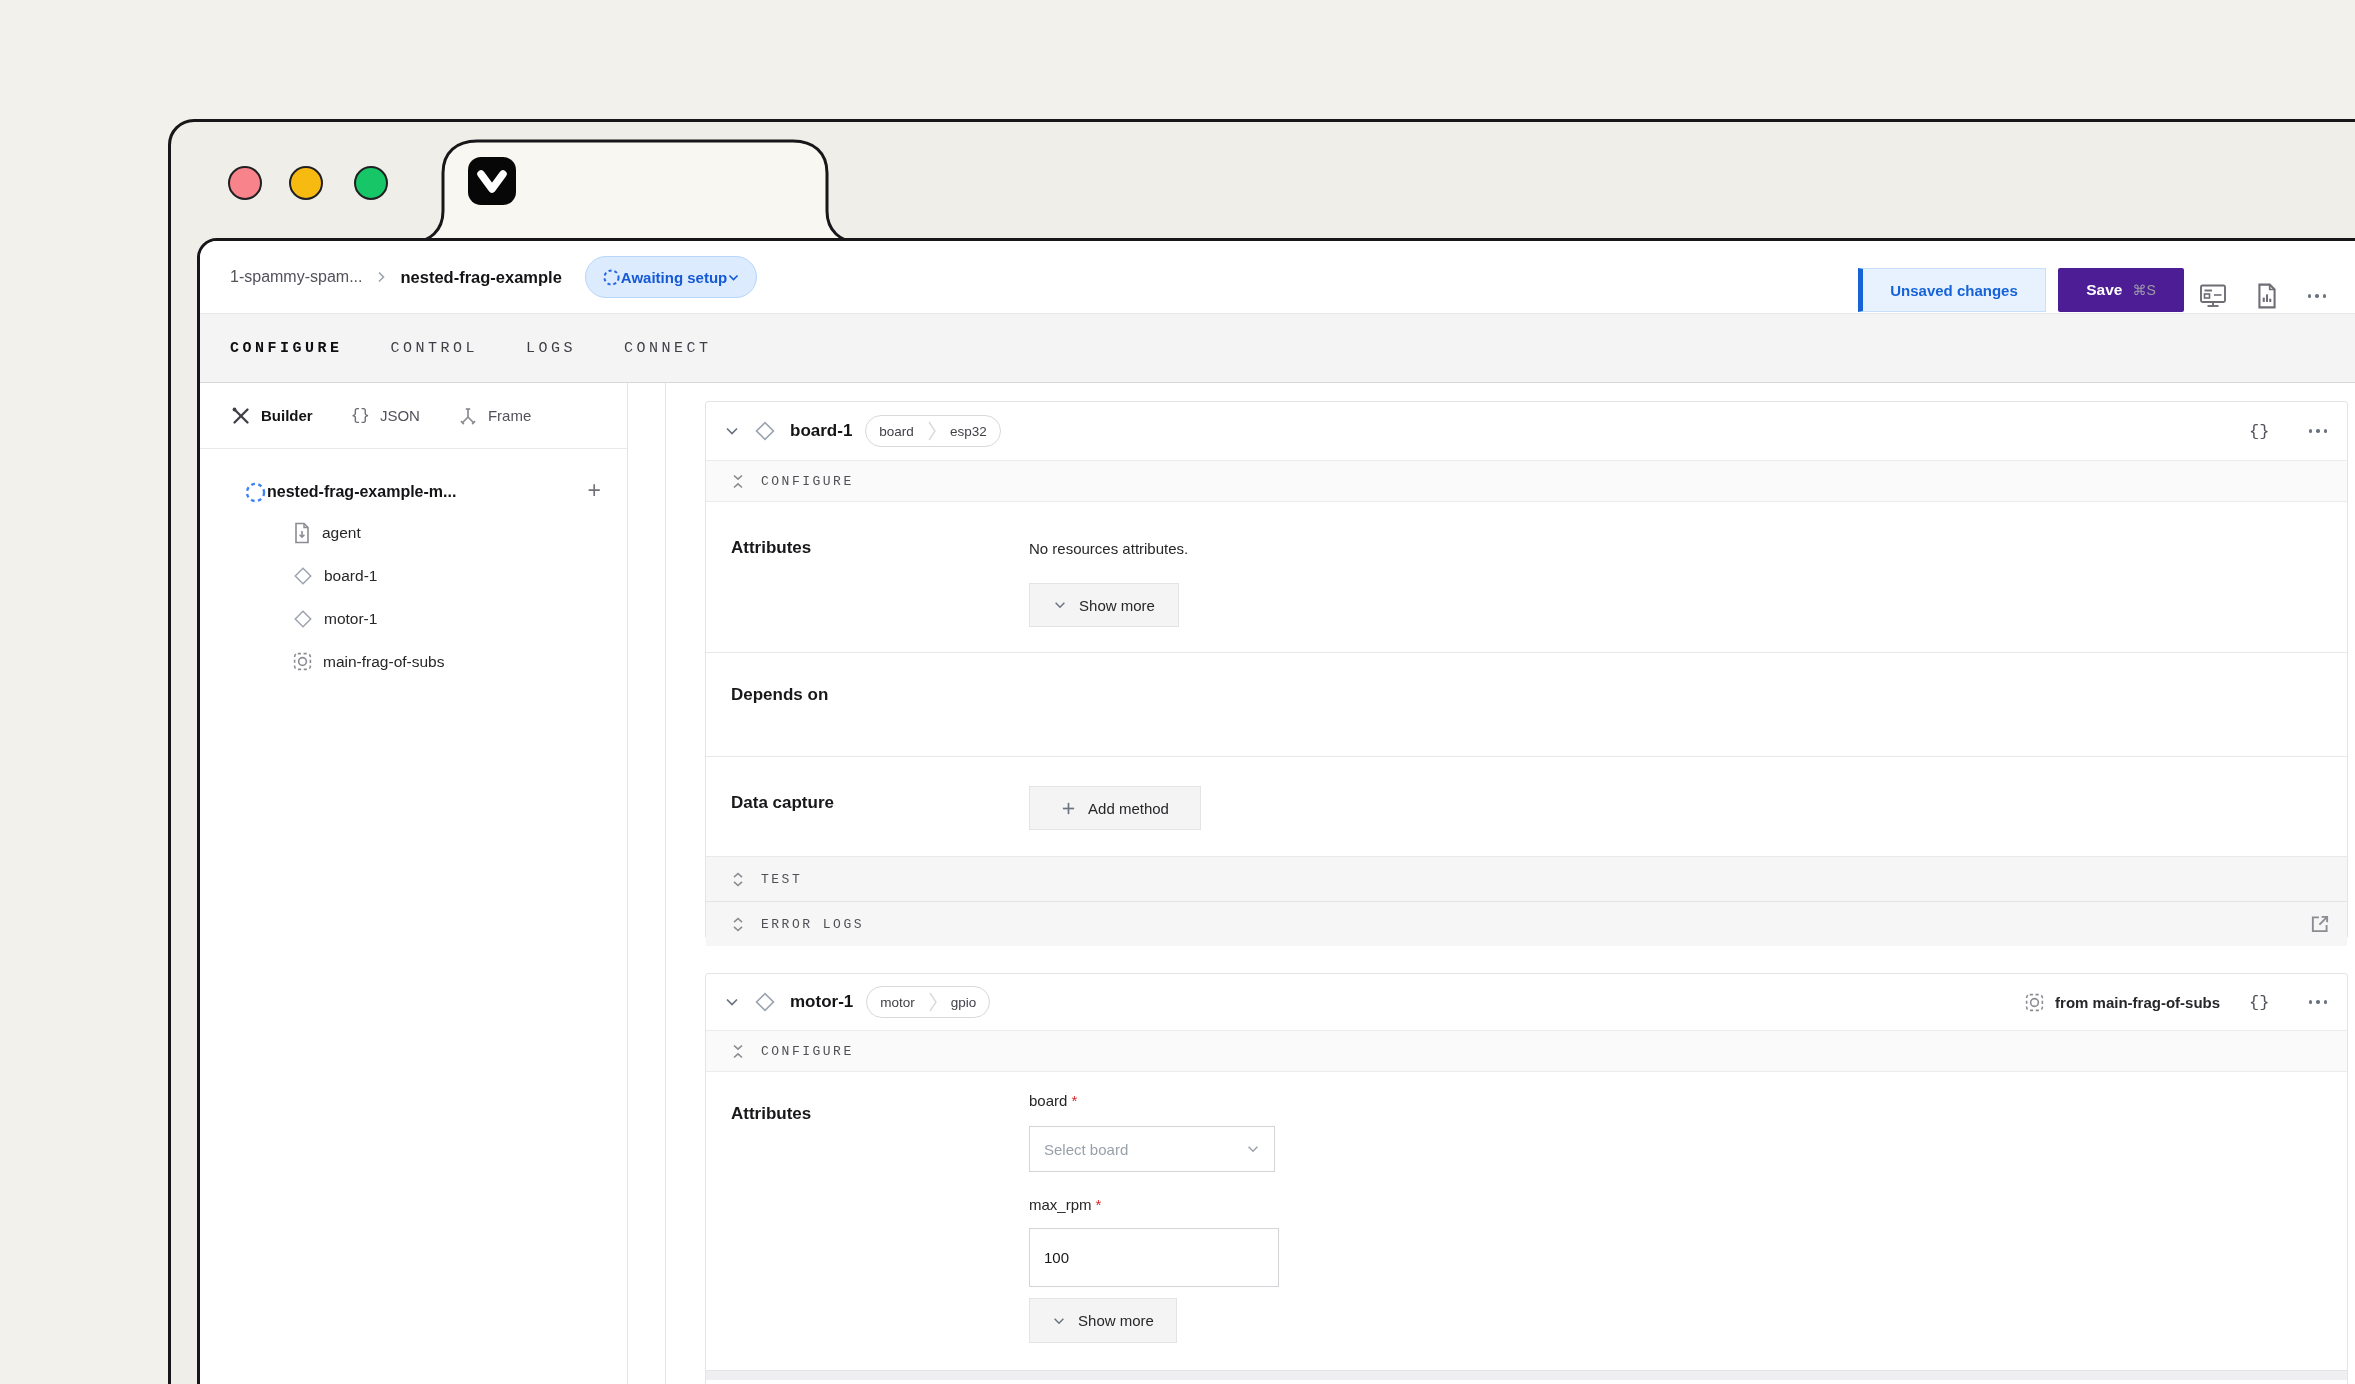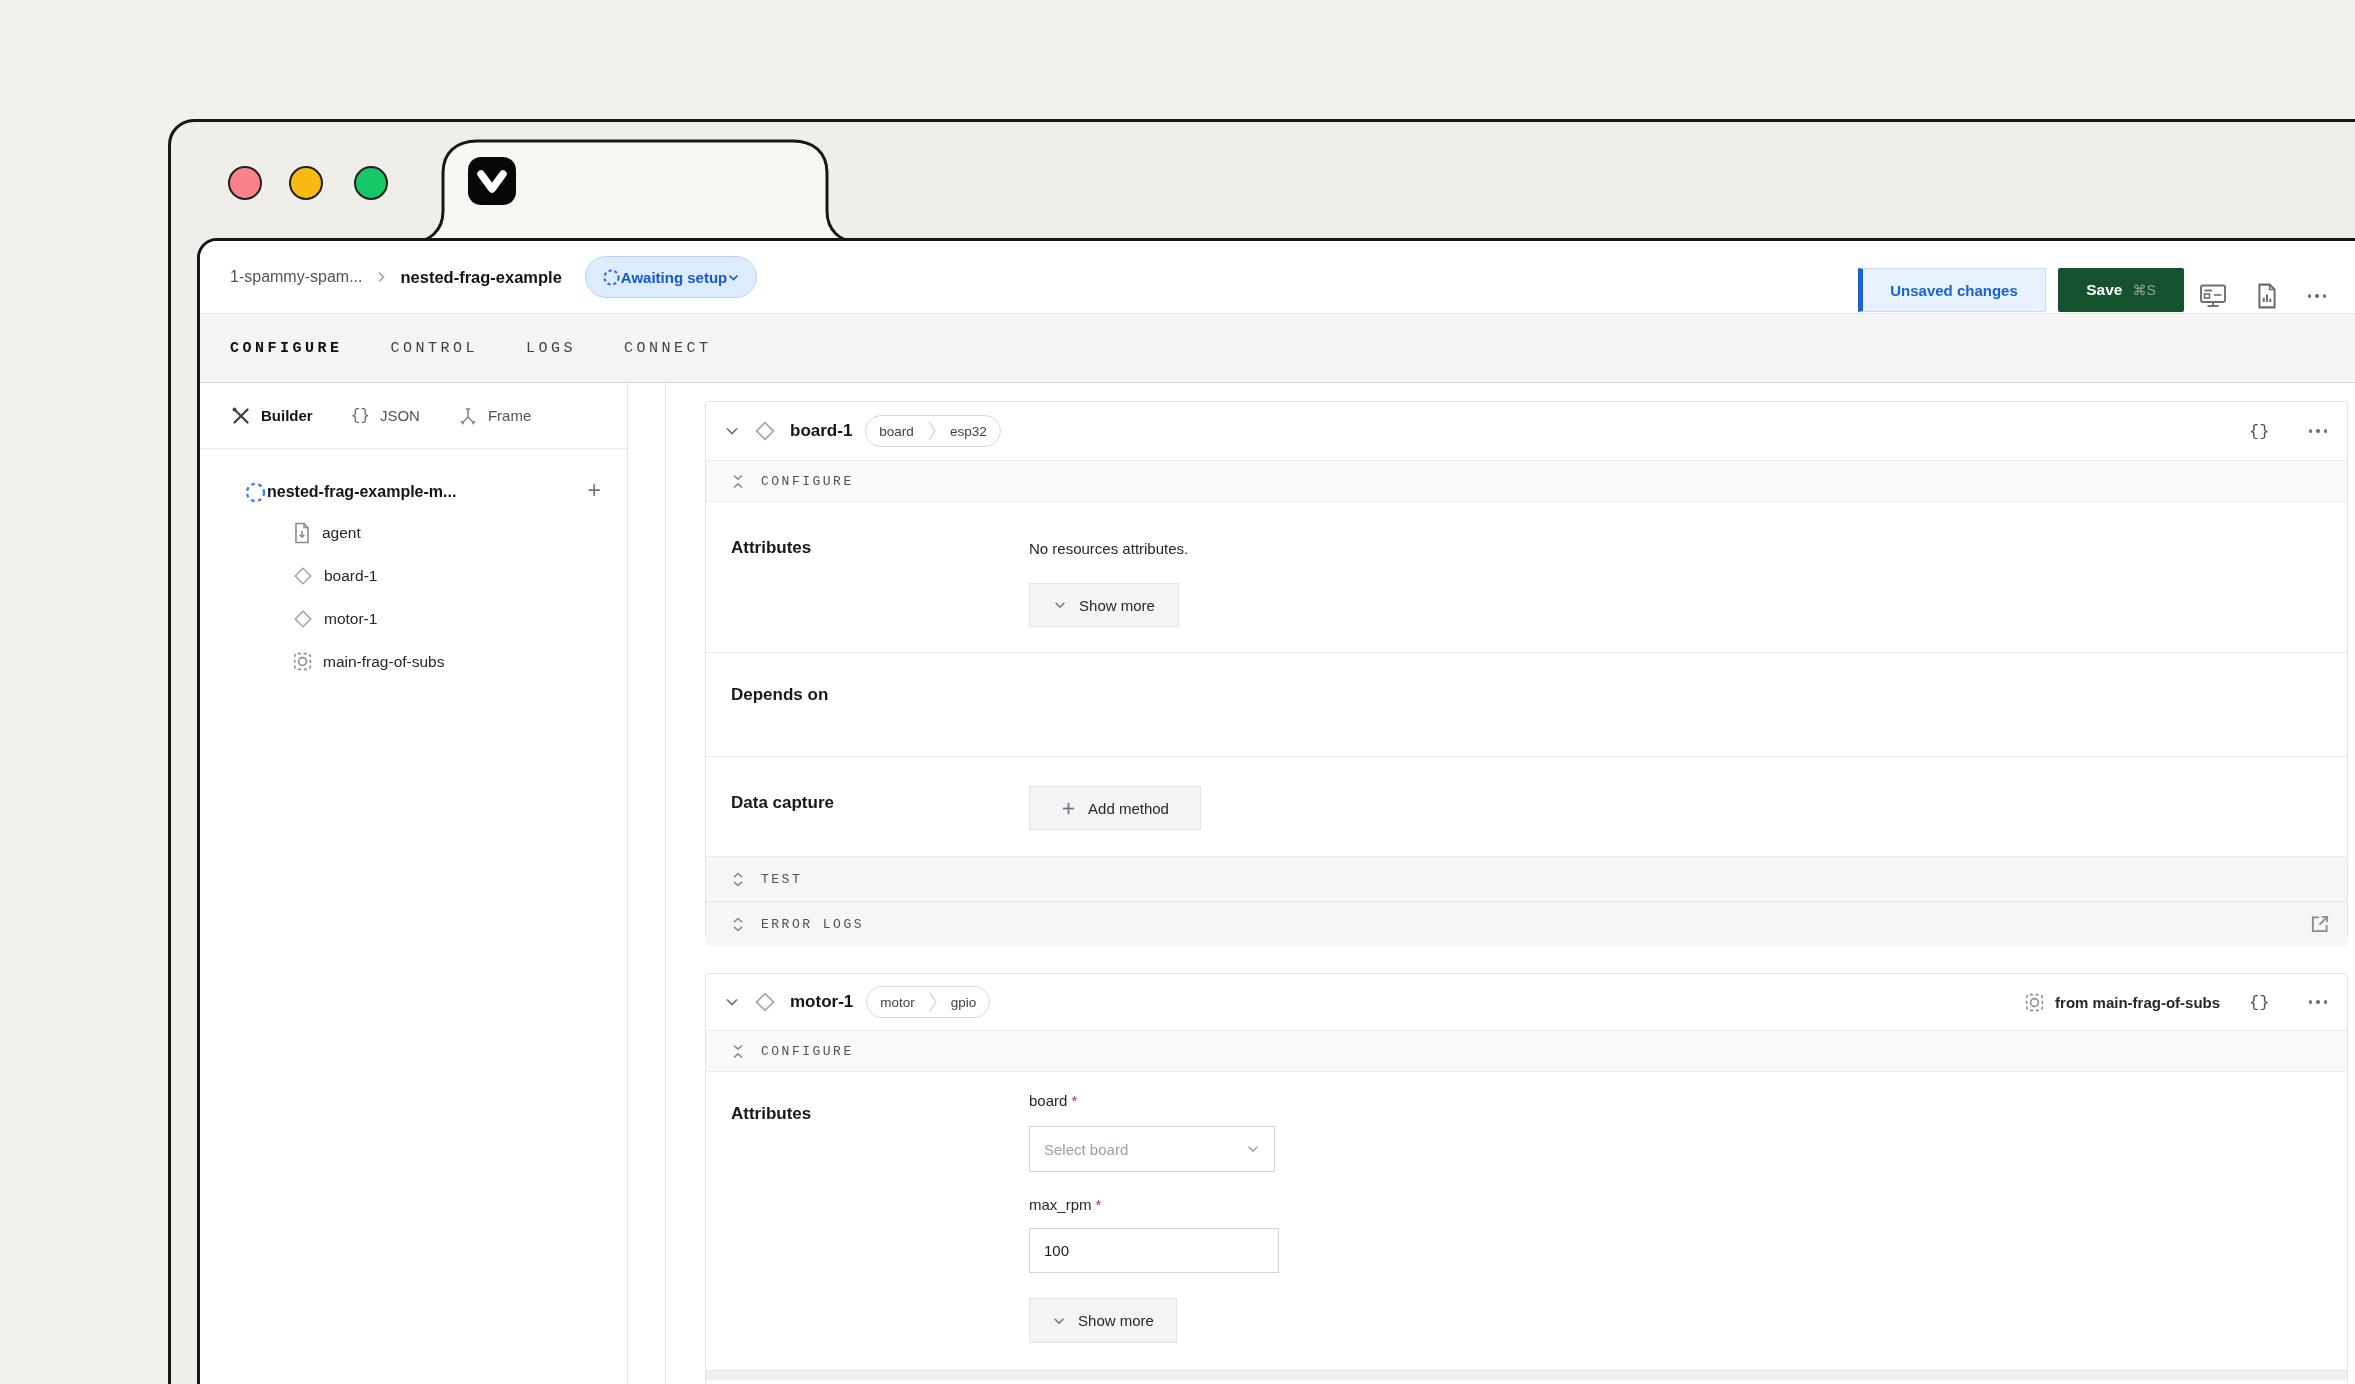--- a/index.html
+++ b/index.html
@@ -19,21 +19,21 @@
 
   .topbar { position:absolute; left:0; top:0; width:2158px; height:72px; background:#fff; }
   .crumb-parent { font-size:16px; color:#52525b; }
   .crumb-current { font-size:16.5px; font-weight:bold; color:#141417; }
   .badge { height:42px; border-radius:22px; background:#dcebfd; border:1.5px solid #b7d6fa;
            color:#1659d6; display:flex; align-items:center; padding:0 16px; gap:0; }
   .badge .lbl { font-size:15px; font-weight:600; }
   .unsaved { position:absolute; left:1658px; top:27px; width:188px; height:44px; background:#e8f2fe;
              border:1px solid #c8dffb; border-left:5px solid #1663d9; color:#1663d9;
              font-size:15px; font-weight:600; display:flex; align-items:center; justify-content:center; }
-  .savebtn { position:absolute; left:1858px; top:27px; width:126px; height:44px; background:#14532d;
+  .savebtn { position:absolute; left:1858px; top:27px; width:126px; height:44px; background:#4c1d95;
              border-radius:2px; display:flex; align-items:center; justify-content:center; gap:10px; cursor:pointer; }
   .savebtn .s { color:#fff; font-size:15.5px; font-weight:bold; }
   .savebtn .k { color:#9d9da6; font-size:14px; }
   .iconbtn { position:absolute; top:38px; width:34px; height:34px; display:flex; align-items:center; justify-content:center; }
 
   .tabsrow { position:absolute; left:0; top:72px; width:2158px; height:70px; background:#f4f4f5;
              border-top:1px solid #e8e8ea; border-bottom:1px solid #d8d8dc;
              display:flex; align-items:center; padding-left:30px; gap:48px; }
   .navtab { font-family:"Liberation Mono","DejaVu Sans Mono",monospace; font-size:15px; letter-spacing:3.5px;
             color:#3f3f46; cursor:pointer; }
@@ -357,21 +357,21 @@
         <div class="selectbox" style="left:323px; top:54px; width:246px; height:46px;">
           <span class="placeholder">Select board</span>
           <svg width="14" height="14" viewBox="0 0 16 16">
             <polyline points="3,5.5 8,10.5 13,5.5" fill="none" stroke="#9aa0aa" stroke-width="1.7"></polyline>
           </svg>
         </div>
 
         <span class="fieldlabel" style="left:323px; top:124px;">
           <span>max_rpm</span><span class="req">*</span>
         </span>
-        <input class="textinput" style="left: 323px; top: 156px; width: 250px; height: 45px;" value="100">
+        <input class="textinput" style="left: 323px; top: 156px; width: 250px; height: 59px;" value="100">
 
         <div class="btn" style="left:323px; top:226px; width:148px; height:45px;">
           <svg width="14" height="14" viewBox="0 0 16 16">
             <polyline points="3,5.5 8,10.5 13,5.5" fill="none" stroke="#6b7280" stroke-width="1.7"></polyline>
           </svg>
           <span>Show more</span>
         </div>
       </div>
 
       <div style="height:10px; background:#efeff1; border-top:1px solid #e4e4e7;"></div>

